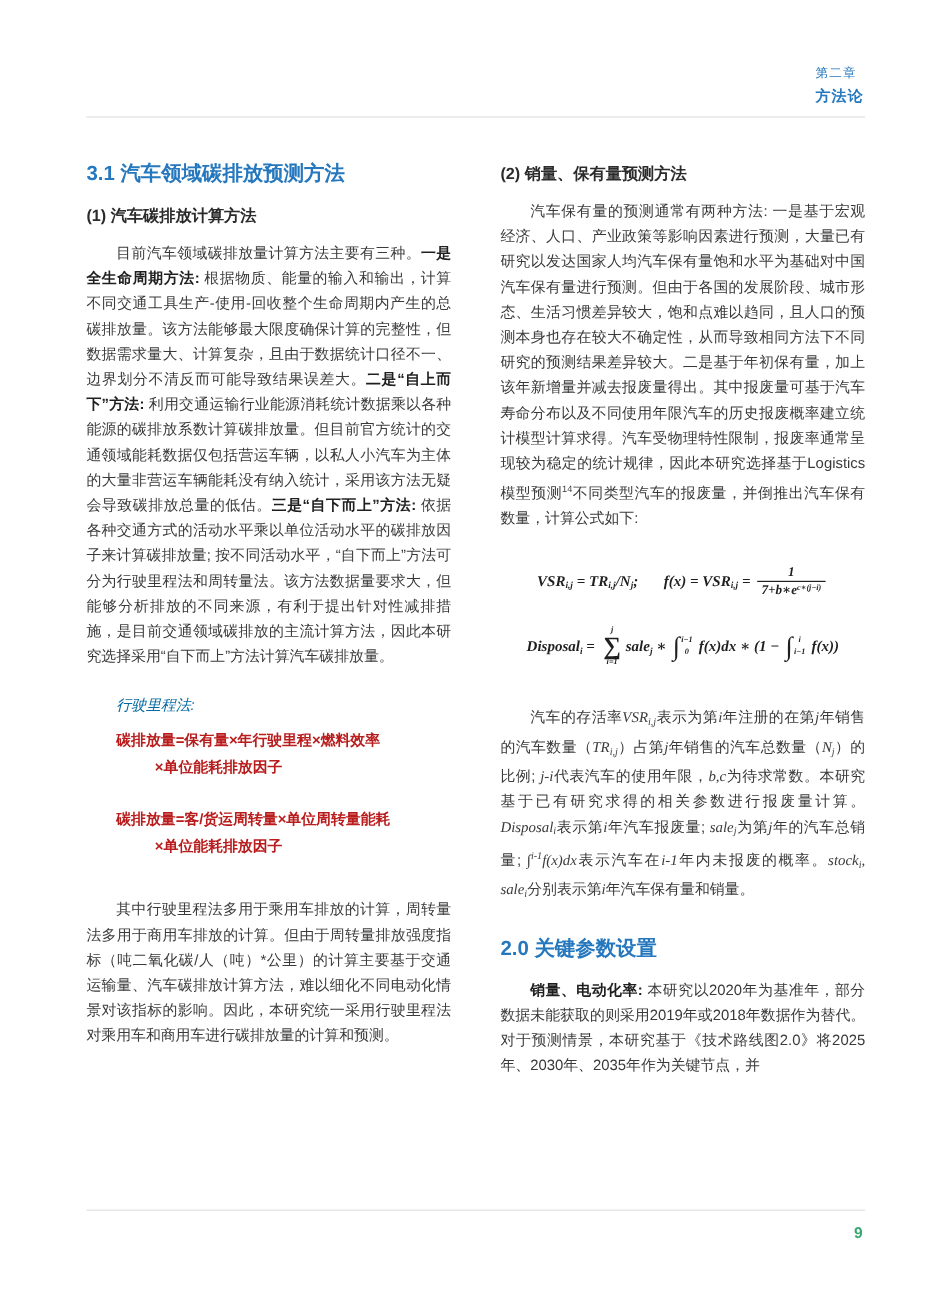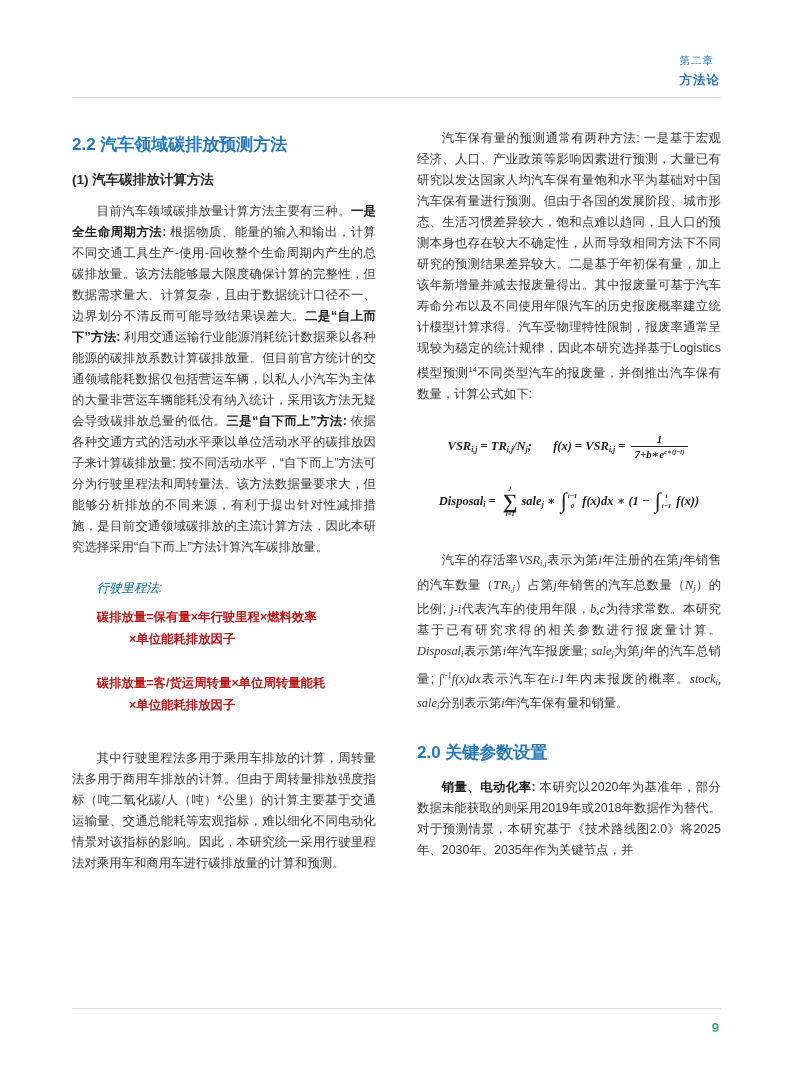--- a/index.html
+++ b/index.html
@@ -66,39 +66,40 @@
 
   <div class="header">
     <div class="chapter">第二章</div>
     <div class="htitle">方法论</div>
   </div>
   <div class="rule rule-top"></div>
 
   <div class="columns">
 
     <div class="col">
-      <h2 class="sec">2.2  汽车领域碳排放预测方法</h2>
+      <h2 class="sec">3.1  汽车领域碳排放预测方法</h2>
       <h3 class="sub">(1) 汽车碳排放计算方法</h3>
       <p class="body ind"><span class="r-n">目前汽车领域碳排放量计算方法主要有三种。</span><span class="r-b">一是全生命周期方法: </span><span class="r-n">根据物质、能量的输入和输出，计算不同交通工具生产-使用-回收整个生命周期内产生的总碳排放量。该方法能够最大限度确保计算的完整性，但数据需求量大、计算复杂，且由于数据统计口径不一、边界划分不清反而可能导致结果误差大。</span><span class="r-b">二是“自上而下”方法: </span><span class="r-n">利用交通运输行业能源消耗统计数据乘以各种能源的碳排放系数计算碳排放量。但目前官方统计的交通领域能耗数据仅包括营运车辆，以私人小汽车为主体的大量非营运车辆能耗没有纳入统计，采用该方法无疑会导致碳排放总量的低估。</span><span class="r-b">三是“自下而上”方法: </span><span class="r-n">依据各种交通方式的活动水平乘以单位活动水平的碳排放因子来计算碳排放量; 按不同活动水平，“自下而上”方法可分为行驶里程法和周转量法。该方法数据量要求大，但能够分析排放的不同来源，有利于提出针对性减排措施，是目前交通领域碳排放的主流计算方法，因此本研究选择采用“自下而上”方法计算汽车碳排放量。</span></p>
 
       <div class="method">
         <div class="mlabel">行驶里程法:</div>
         <div class="mline">碳排放量=保有量×年行驶里程×燃料效率</div>
         <div class="mline cont">×单位能耗排放因子</div>
       </div>
 
       <div class="method">
         <div class="mline">碳排放量=客/货运周转量×单位周转量能耗</div>
         <div class="mline cont">×单位能耗排放因子</div>
       </div>
 
-      <p class="body ind after-formula">其中行驶里程法多用于乘用车排放的计算，周转量法多用于商用车排放的计算。但由于周转量排放强度指标（吨二氧化碳/人（吨）*公里）的计算主要基于交通运输量、交通总能耗等宏观指标，难以细化不同电动化情景对该指标的影响。因此，本研究统一采用行驶里程法对乘用车和商用车进行碳排放量的计算和预测。</p>
+      <p class="body ind after-formula">其中行驶里程法多用于乘用车排放的计算，周转量法多用于商用车排放的计算。但由于周转量排放强度指标（吨二氧化碳/人（吨）*公里）的计算主要基于交通运输量、汽车碳排放计算方法，难以细化不同电动化情景对该指标的影响。因此，本研究统一采用行驶里程法对乘用车和商用车进行碳排放量的计算和预测。</p>
     </div>
 
     <div class="col">
+      <h3 class="sub first">(2) 销量、保有量预测方法</h3>
       <p class="body ind"><span class="r-n">汽车保有量的预测通常有两种方法: 一是基于宏观经济、人口、产业政策等影响因素进行预测，大量已有研究以发达国家人均汽车保有量饱和水平为基础对中国汽车保有量进行预测。但由于各国的发展阶段、城市形态、生活习惯差异较大，饱和点难以趋同，且人口的预测本身也存在较大不确定性，从而导致相同方法下不同研究的预测结果差异较大。二是基于年初保有量，加上该年新增量并减去报废量得出。其中报废量可基于汽车寿命分布以及不同使用年限汽车的历史报废概率建立统计模型计算求得。汽车受物理特性限制，报废率通常呈现较为稳定的统计规律，因此本研究选择基于Logistics模型预测</span><span class="r-sup">14</span><span class="r-n">不同类型汽车的报废量，并倒推出汽车保有数量，计算公式如下:</span></p>
 
       <div class="formulas">
         <div class="formula"><span class="f-t">VSR</span><span class="f-sub">i,j</span><span class="f-t"> = TR</span><span class="f-sub">i,j</span><span class="f-t">/N</span><span class="f-sub">j</span><span class="f-t">;</span><span class="f-sp"></span><span class="f-t">f(x) = VSR</span><span class="f-sub">i,j</span><span class="f-t"> = </span><span class="f-frac">
               <span class="f-num"><span class="f-t">1</span></span>
               <span class="f-den"><span class="f-t">7+b∗e</span><span class="f-sup">c∗(j−i)</span></span>
             </span></div>
         <div class="formula"><span class="f-t">Disposal</span><span class="f-sub">i</span><span class="f-t"> = </span><span class="f-sum">
               <span class="lim">j</span>
               <span class="sym">∑</span>

